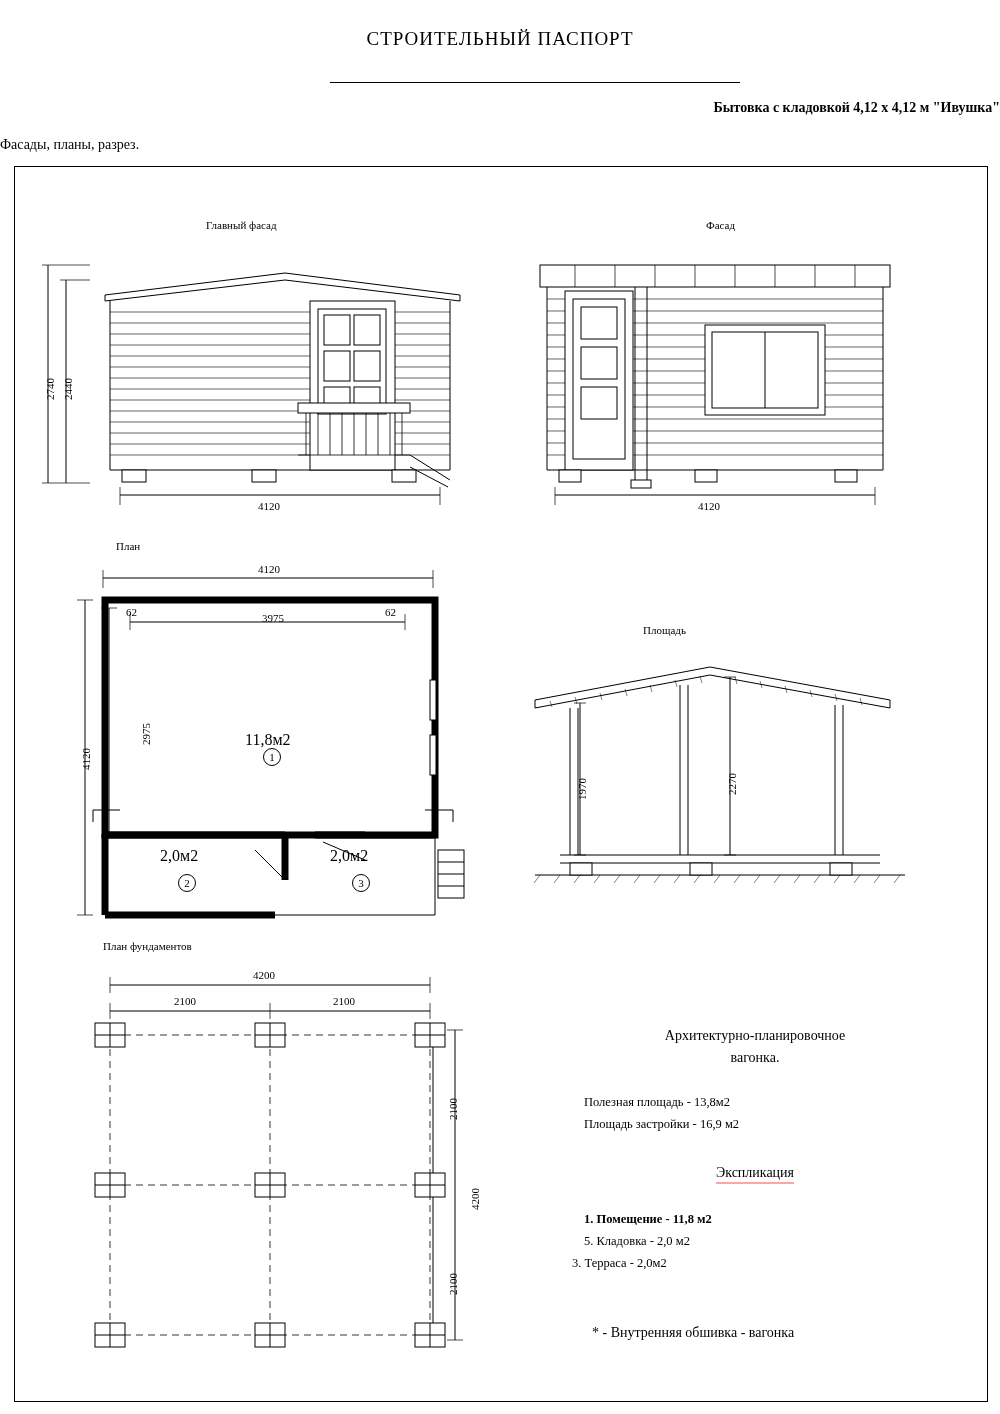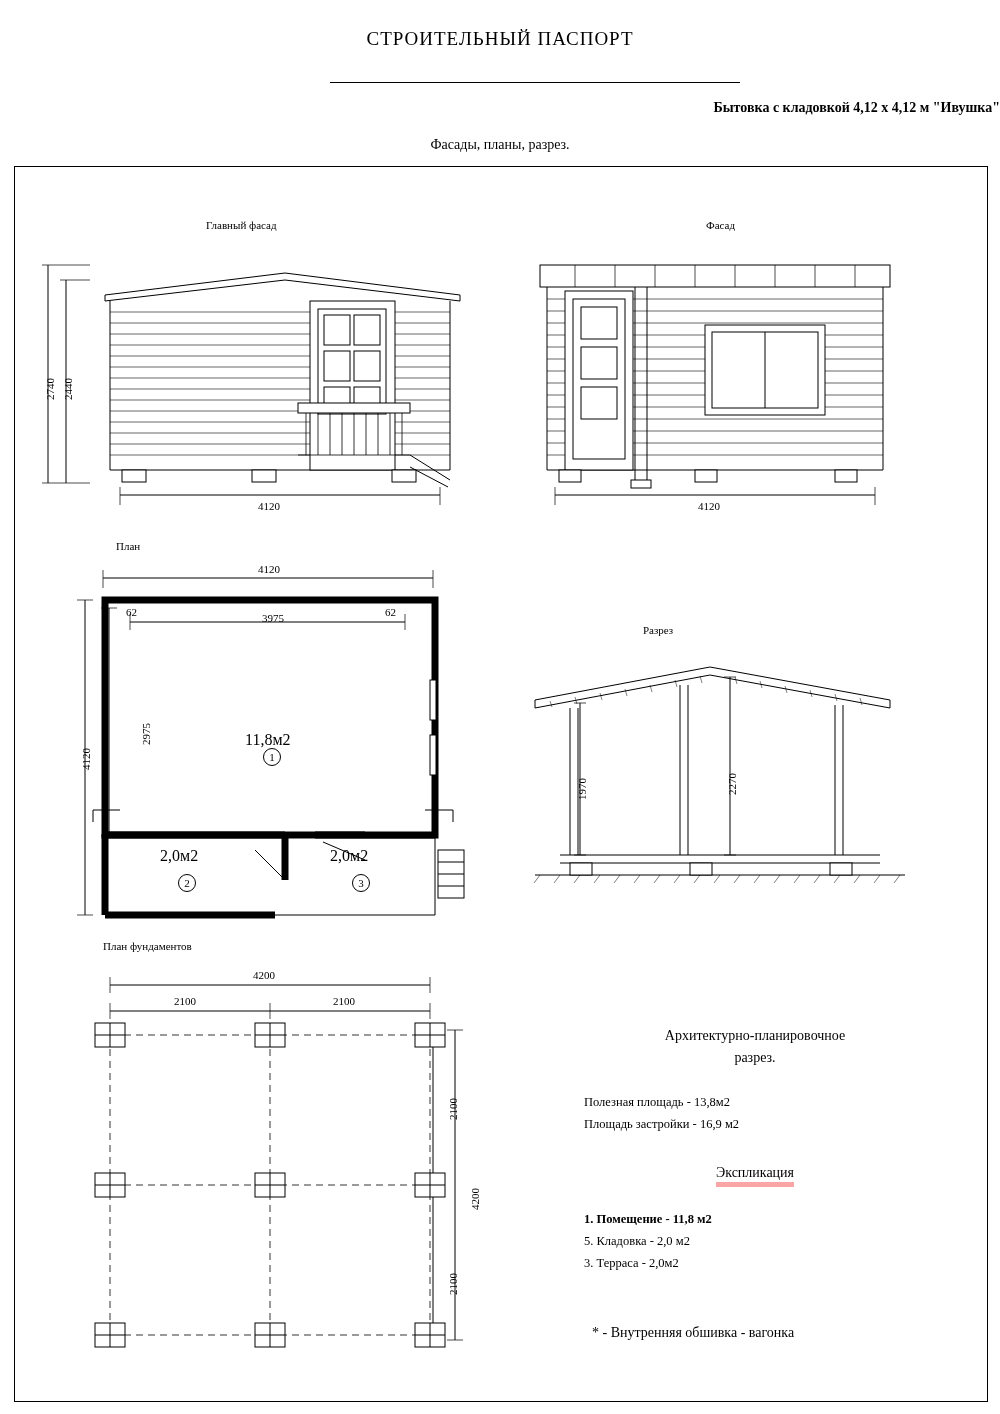--- a/index.html
+++ b/index.html
@@ -2,28 +2,28 @@
 <html><head>
 <meta charset="utf-8">
 <style>
   html,body{margin:0;padding:0;background:#fff;}
   body{width:1000px;height:1414px;position:relative;font-family:"Liberation Serif",serif;color:#000;}
   .page{position:absolute;left:0;top:0;width:1000px;height:1414px;}
   .frame{position:absolute;left:14px;top:166px;width:972px;height:1234px;border:1px solid #000;}
   #doc-title{position:absolute;top:28px;left:0;width:1000px;text-align:center;font-size:19px;letter-spacing:1px;}
   #title-rule{position:absolute;top:82px;left:330px;width:410px;border-top:1px solid #000;}
   #doc-sub1{position:absolute;top:100px;left:0;width:1000px;text-align:right;font-size:14px;font-weight:bold;}
-  #doc-sub2{position:absolute;top:137px;left:0;width:1000px;text-align:center;font-size:14px;}
+  #doc-sub2{position:absolute;top:137px;left:0;width:1000px;font-size:14px;}
   .sec-title{position:absolute;font-size:11px;}
   .lbl{position:absolute;font-size:11px;font-family:"Liberation Serif",serif;}
   .lbl-v{position:absolute;font-size:11px;transform:rotate(-90deg);transform-origin:0 0;white-space:nowrap;}
   svg{position:absolute;overflow:visible;}
   .expl{position:absolute;font-size:12.5px;}
   .expl-h{position:absolute;font-size:14px;text-align:center;}
-  .underline{border-bottom:5px solid #fca5a5;display:inline-block;padding-bottom:1px;}
+  .underline{border-bottom:2px solid #fca5a5;display:inline-block;padding-bottom:1px;}
   .area-num{position:absolute;font-size:16px;}
   .circ{position:absolute;width:16px;height:16px;border:1px solid #000;border-radius:50%;font-size:11px;line-height:16px;text-align:center;}
 </style>
 </head>
 <body>
 
 <div class="page">
 
   <div id="doc-title">СТРОИТЕЛЬНЫЙ  ПАСПОРТ</div>
   <div id="title-rule"></div>
@@ -231,21 +231,21 @@
   <div class="lbl-v" style="left:80px;top:770px;">4120</div>
   <div class="lbl-v" style="left:140px;top:745px;">2975</div>
 
   <div class="area-num" style="left:245px;top:715px;margin-top:16px;">11,8м2</div>
   <div class="circ" style="left:263px;top:748px;">1</div>
   <div class="area-num" style="left:160px;top:847px;">2,0м2</div>
   <div class="circ" style="left:178px;top:874px;">2</div>
   <div class="area-num" style="left:330px;top:847px;">2,0м2</div>
   <div class="circ" style="left:352px;top:874px;">3</div>
 
-  <div class="sec-title" style="left:643px;top:624px;">Разрез</div>
+  <div class="sec-title" style="left:643px;top:624px;">Площадь</div>
 
   <svg style="left:530px;top:655px;" width="380" height="250">
 
     <polygon points="5,45 180,12 360,45 360,53 180,20 5,53" fill="#fff" stroke="#000"></polygon>
     <g stroke="#000" stroke-width="0.5">
       <line x1="20" y1="46" x2="22" y2="52"></line>
         <line x1="45" y1="42" x2="47" y2="49"></line>
       <line x1="70" y1="38" x2="72" y2="45"></line>
         <line x1="95" y1="34" x2="97" y2="41"></line>
       <line x1="120" y1="30" x2="122" y2="37"></line>
@@ -372,28 +372,28 @@
   </svg>
 
   <div class="lbl" style="left:253px;top:969px;">4200</div>
   <div class="lbl" style="left:174px;top:995px;">2100</div>
   <div class="lbl" style="left:333px;top:995px;">2100</div>
   <div class="lbl-v" style="left:447px;top:1120px;">2100</div>
   <div class="lbl-v" style="left:447px;top:1295px;">2100</div>
   <div class="lbl-v" style="left:469px;top:1210px;">4200</div>
 
   <div class="expl-h" style="left:585px;top:1028px;width:340px;">Архитектурно-планировочное</div>
-  <div class="expl-h" style="left:585px;top:1050px;width:340px;">разрез.</div>
+  <div class="expl-h" style="left:585px;top:1050px;width:340px;">вагонка.</div>
 
   <div class="expl" style="left:584px;top:1095px;">Полезная площадь - 13,8м2</div>
   <div class="expl" style="left:584px;top:1117px;">Площадь застройки - 16,9 м2</div>
 
   <div style="position:absolute;left:585px;top:1165px;width:340px;text-align:center;font-size:14px;">
     <span class="underline">Экспликация</span>
   </div>
 
   <div class="expl" style="left:584px;top:1212px;font-weight:bold;">1. Помещение - 11,8 м2</div>
   <div class="expl" style="left:584px;top:1234px;">5. Кладовка - 2,0 м2</div>
-  <div class="expl" style="left:584px;top:1256px;text-align:center;">3. Терраса - 2,0м2</div>
+  <div class="expl" style="left:572px;top:1256px;text-align:center;">3. Терраса - 2,0м2</div>
 
   <div style="position:absolute;left:592px;top:1325px;font-size:14px;">*  - Внутренняя обшивка - вагонка</div>
 
 </div>
 
 </body></html>

